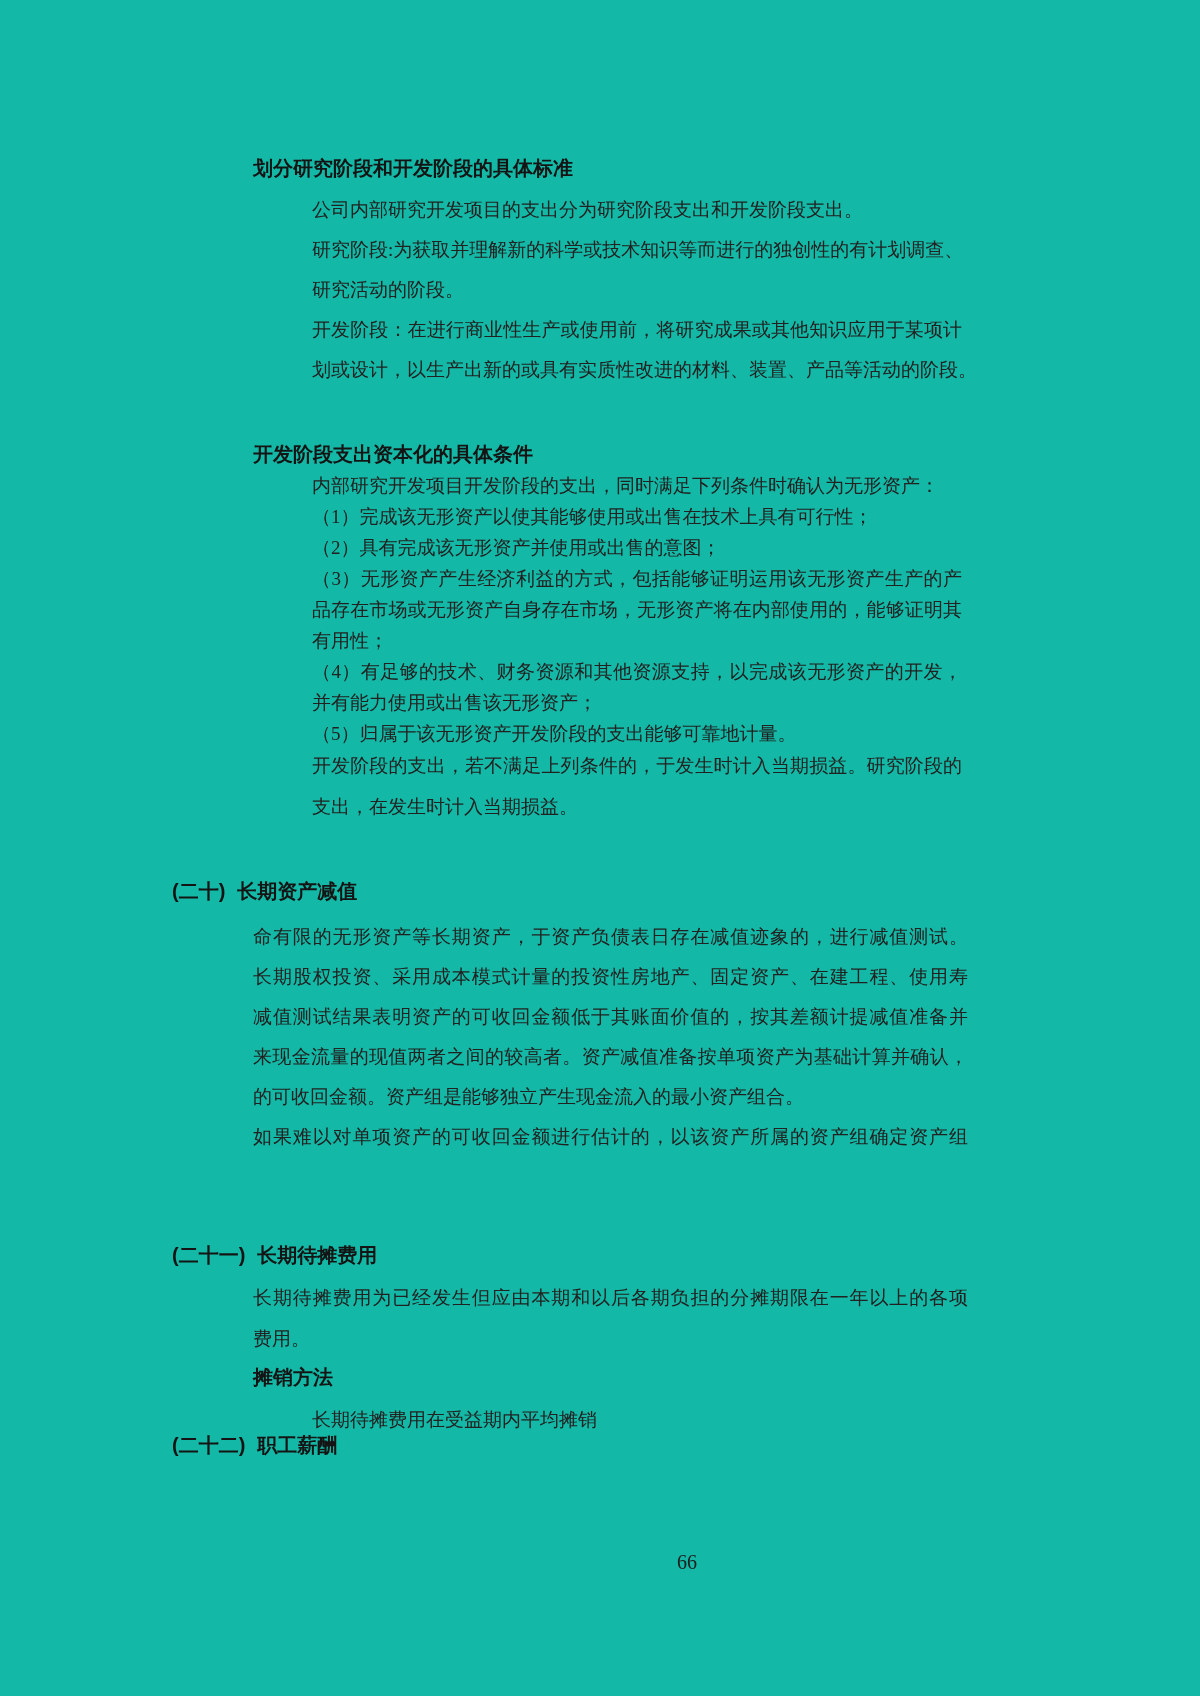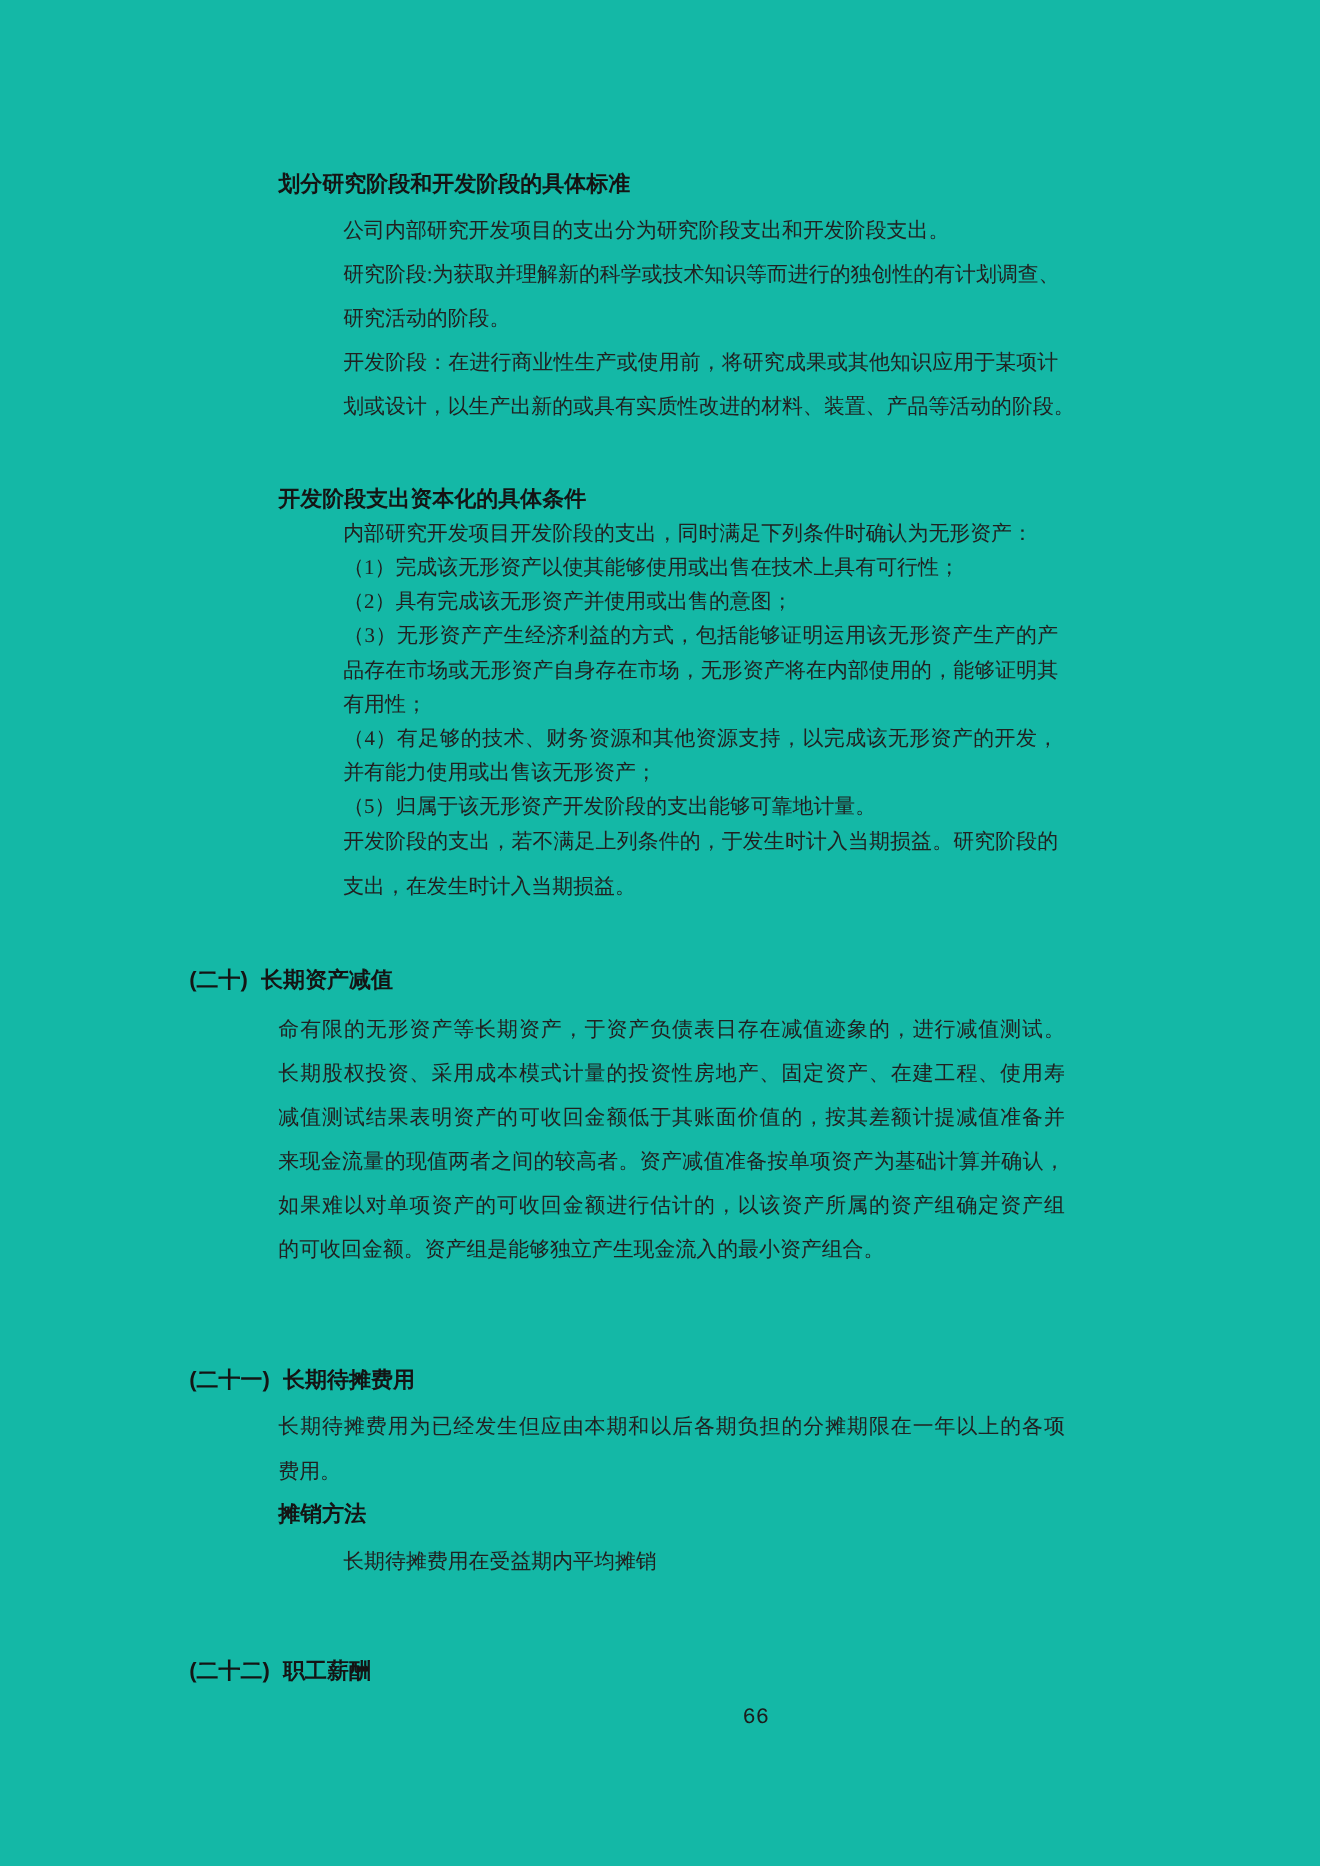--- a/index.html
+++ b/index.html
@@ -50,21 +50,21 @@
   }
   .lh40 .line { line-height: 40px; height: 40px; }
   .lh41 .line { line-height: 41px; height: 41px; }
   .lh31 .line { line-height: 31px; height: 31px; }
   .page-number {
     position: absolute;
     left: 647px;
     top: 1550px;
     width: 80px;
     text-align: center;
-    font-family: Liberation Mono, monospace;
+    font-family: Liberation Serif, serif;
     font-size: 20px;
     line-height: 24px;
     color: #1c1c1c;
   }
 </style>
 </head>
 <body>
 
 <div class="page">
 
@@ -99,38 +99,38 @@
 
   <div class="sech" style="left:172px; top:877px;">
     <span class="sec-num">(二十)</span><span class="sec-title">长期资产减值</span>
   </div>
 
   <div class="para lh40" style="left:253px; top:917px; width:715px;">
       <div class="line fill">命有限的无形资产等长期资产，于资产负债表日存在减值迹象的，进行减值测试。</div>
       <div class="line fill">长期股权投资、采用成本模式计量的投资性房地产、固定资产、在建工程、使用寿</div>
       <div class="line fill">减值测试结果表明资产的可收回金额低于其账面价值的，按其差额计提减值准备并</div>
       <div class="line fill">来现金流量的现值两者之间的较高者。资产减值准备按单项资产为基础计算并确认，</div>
+      <div class="line">的可收回金额。资产组是能够独立产生现金流入的最小资产组合。</div>
       <div class="line fill">如果难以对单项资产的可收回金额进行估计的，以该资产所属的资产组确定资产组</div>
-      <div class="line">的可收回金额。资产组是能够独立产生现金流入的最小资产组合。</div>
     </div>
 
   <div class="sech" style="left:172px; top:1241px;">
     <span class="sec-num">(二十一)</span><span class="sec-title">长期待摊费用</span>
   </div>
 
   <div class="para lh41" style="left:253px; top:1277px; width:715px;">
       <div class="line fill">长期待摊费用为已经发生但应由本期和以后各期负担的分摊期限在一年以上的各项</div>
       <div class="line">费用。</div>
     </div>
 
   <div class="h" style="left:253px; top:1363px;">摊销方法</div>
 
   <div class="para lh40" style="left:312px; top:1400px; width:650px;">
       <div class="line">长期待摊费用在受益期内平均摊销</div>
     </div>
 
-  <div class="sech" style="left:172px; top:1505px;">
+  <div class="sech" style="left:172px; top:1431px;">
     <span class="sec-num">(二十二)</span><span class="sec-title">职工薪酬</span>
   </div>
 
   <div class="page-number">66</div>
 
 </div>
 
 </body></html>

